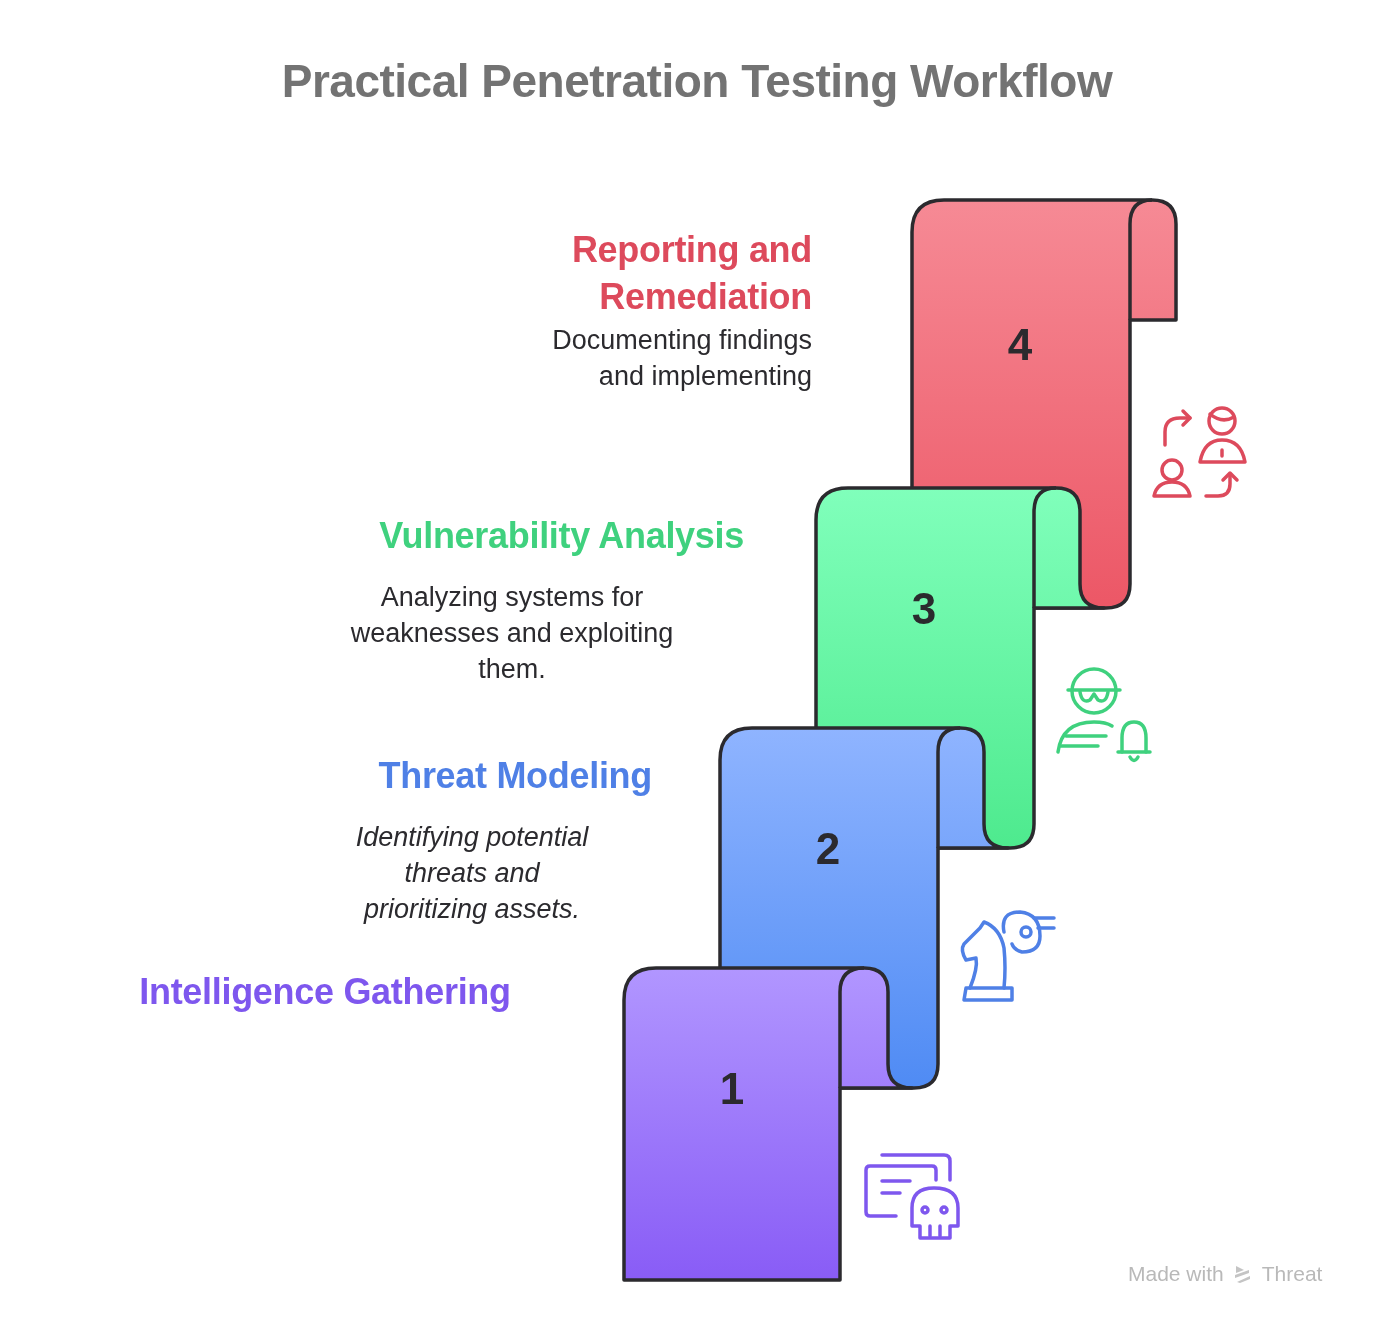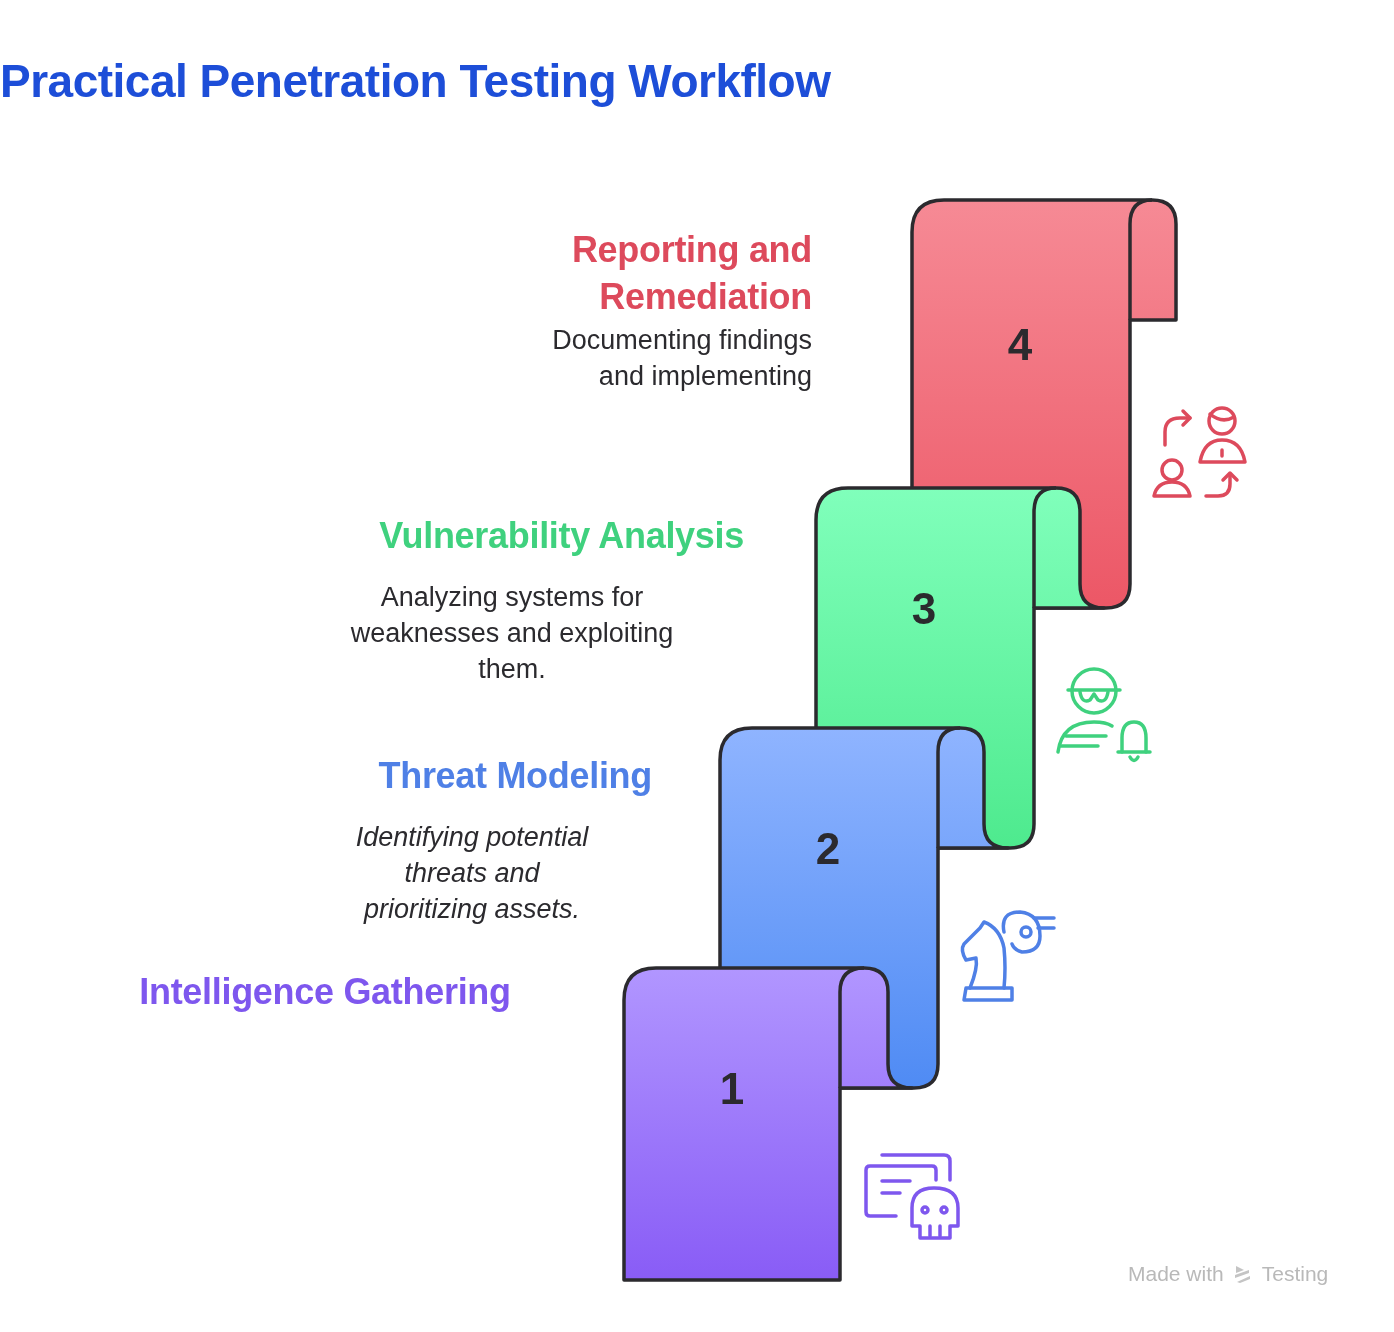--- a/index.html
+++ b/index.html
@@ -1,19 +1,19 @@
 <!DOCTYPE html>
 <html><head>
 <meta charset="utf-8">
 <style>
   html, body { margin: 0; padding: 0; background: #ffffff; }
   body { width: 1394px; height: 1332px; position: relative; overflow: hidden;
          font-family: "Liberation Sans", "DejaVu Sans", sans-serif; }
-  .title { position: absolute; left: 0; top: 54px; width: 1394px; text-align: left;
-           font-size: 46px; font-weight: bold; color: #1d4ed8; letter-spacing: -0.5px; }
+  .title { position: absolute; left: 0; top: 54px; width: 1394px; text-align: center;
+           font-size: 46px; font-weight: bold; color: #737373; letter-spacing: -0.5px; }
   .diagram { position: absolute; left: 0; top: 0; width: 1394px; height: 1332px; }
   .step-text { position: absolute; }
   .step-heading { font-size: 36px; font-weight: bold; line-height: 47px; letter-spacing: -0.3px; }
   .step-desc { font-size: 27px; color: #2b2a2e; line-height: 36px; }
   .num { font-family: "Liberation Sans", sans-serif; font-weight: bold; font-size: 44px; fill: #2b2a2e; }
   .footer { position: absolute; left: 1128px; top: 1262px; font-size: 21px; color: #b9b9b9;
             display: flex; align-items: center; gap: 8px; }
   .footer svg { display: block; }
 </style>
 </head>
@@ -145,14 +145,14 @@
   <div class="step-heading" style="color:#7e57ee;">Intelligence Gathering</div>
 </div>
 
 <div class="footer">
   <span>Made with</span>
   <svg width="22" height="22" viewBox="0 0 22 22">
     <path d="M4,3 L12,7 L4,10 Z" fill="#c4c4c4"></path>
     <path d="M3,12 L17,7 L17,10 L3,15 Z" fill="#c4c4c4"></path>
     <path d="M5,19 L18,13 L18,16 L8,20 Z" fill="#c4c4c4"></path>
   </svg>
-  <span>Testing</span>
+  <span>Threat</span>
 </div>
 
 </body></html>

